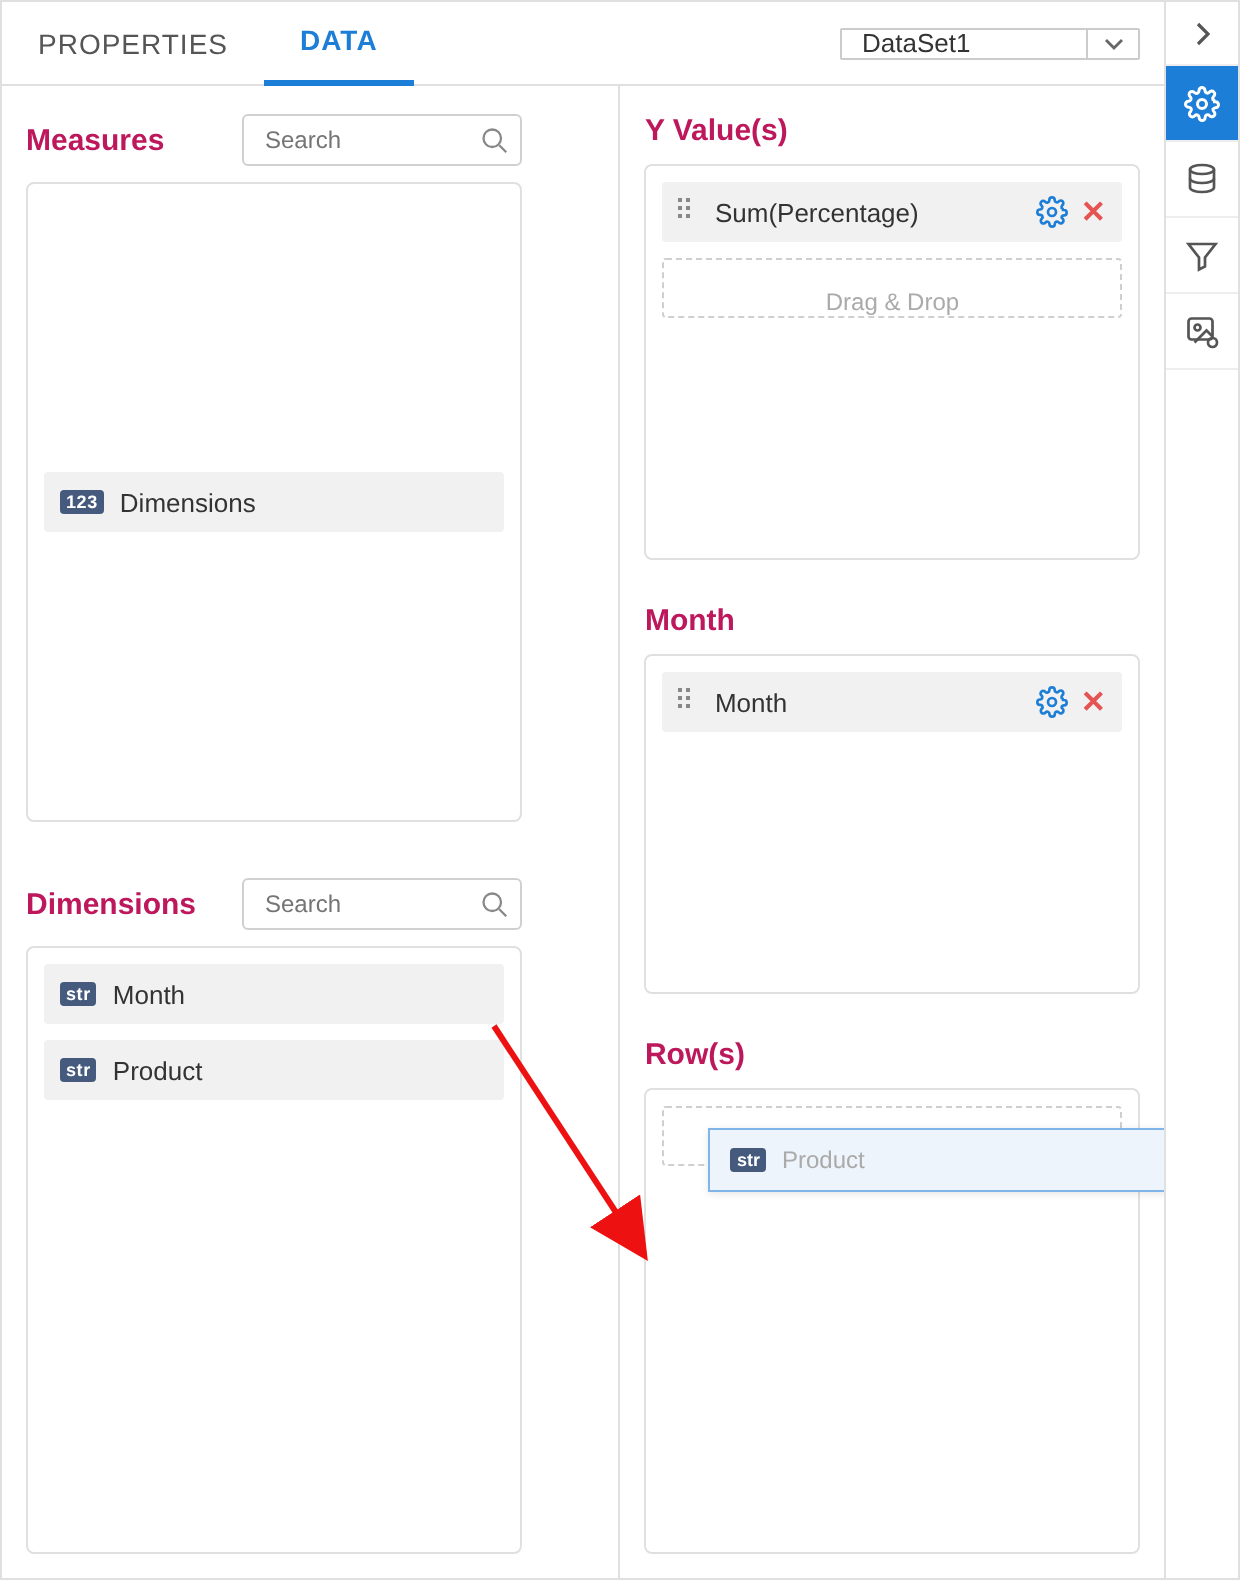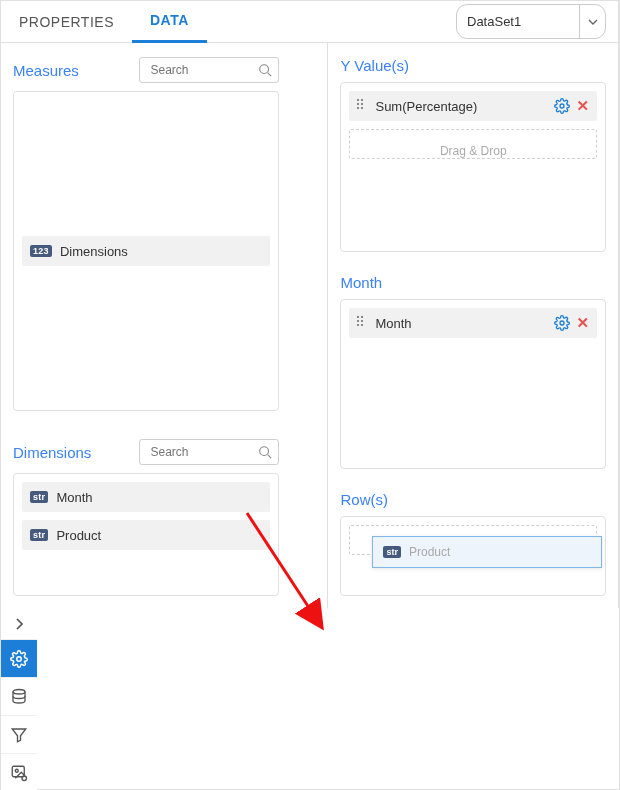--- a/index.html
+++ b/index.html
@@ -10,21 +10,20 @@
     background: #fff;
     width: 620px;
     height: 790px;
     overflow: hidden;
   }
   .root {
     display: flex;
     width: 620px;
     height: 790px;
     border: 1px solid #e0e0e0;
-    flex-direction: column;
   }
   .main { flex: 1; display: flex; flex-direction: column; border-right: 1px solid #e0e0e0;}
   .tabs {
     display: flex;
     align-items: center;
     height: 42px;
     border-bottom: 1px solid #e0e0e0;
     padding: 0 8px 0 0;
   }
   .tab {
@@ -40,22 +39,22 @@
   .tab.active {
     color: #1c7ed6;
     font-weight: 600;
     border-bottom: 3px solid #1c7ed6;
   }
   .spacer { flex: 1; }
   .dataset-select {
     display: flex;
     align-items: center;
     border: 1px solid #ccc;
-    border-radius: 11px;
-    height: 35px;
+    border-radius: 1px;
+    height: 16px;
     min-width: 150px;
     margin-right: 4px;
   }
   .dataset-select .ds-label {
     flex:1; padding: 0 10px; font-size: 13px; color:#333;
   }
   .dataset-select .ds-caret {
     width: 26px; display:flex; align-items:center; justify-content:center;
     border-left:1px solid #ccc; height:100%;
   }
@@ -70,21 +69,21 @@
     display:flex;
     flex-direction:column;
     overflow:hidden;
   }
   .col + .col { border-left:1px solid #e0e0e0;margin-left:36px; }
   .section-head {
     display:flex; align-items:center; gap:8px;
     margin-bottom: 8px;
     margin-top: 4px;
   }
-  .section-head h4 { font-weight: normal; font-size: 15px; color:#3b82f6; }
+  .section-head h4 { font-weight: bold; font-size: 15px; color:#be185d; }
   .search {
     flex:1; max-width: 140px; margin-left:auto;
     border:1px solid #d0d0d0; border-radius:3px;
     height:26px; display:flex; align-items:center; padding:0 6px;
     color:#999;
     justify-content:flex-end;
   }
   .search input {
     border:0; outline:0; width: calc(100% - 18px); font-size:12px; color:#666;
     background:transparent;
@@ -92,21 +91,21 @@
   .panel {
     border:1px solid #e0e0e0; border-radius:4px;
     padding: 8px;
     flex:1;
     min-height: 80px;
     display:flex; flex-direction:column; gap:8px;
     background:#fff;
   }
   .measures-panel { height: 320px; flex:none;justify-content:center; }
   .dimensions-panel { flex:1; }
-  .yvals-panel { height:170px; flex:none; }
+  .yvals-panel { height:198px; flex:none; }
   .column-panel { height:170px; flex:none; }
   .rows-panel { flex:1; }
 
   .chip {
     background:#f1f1f1;
     border-radius:2px;
     height: 30px;
     display:flex; align-items:center; gap:8px;
     padding: 0 8px;
     color:#333;

